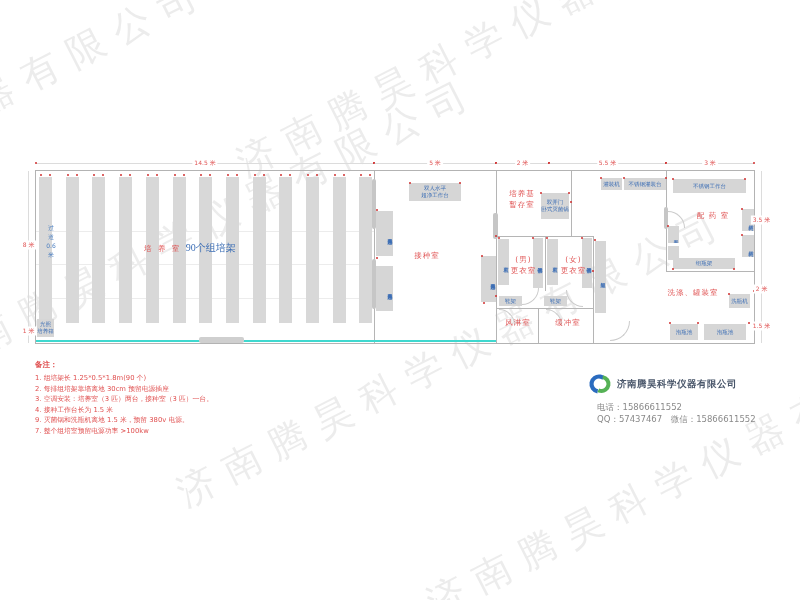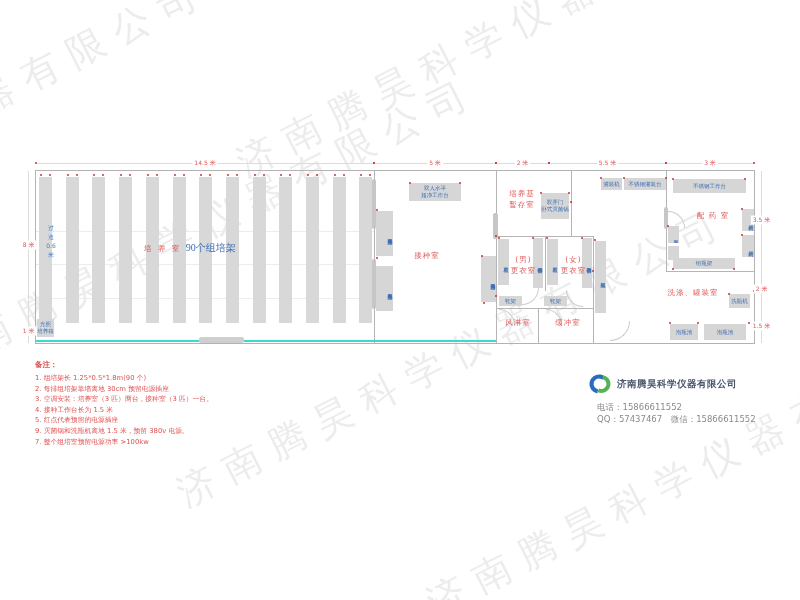--- a/index.html
+++ b/index.html
@@ -238,21 +238,20 @@
       </div>
     </div>
 
   <div class="notes">
     <div class="title">备注：</div>
     <div id="notes-list">
         <div class="note-item">1. 组培架长 1.25*0.5*1.8m(90 个)</div>
         <div class="note-item">2. 每排组培架靠墙离地 30cm 预留电源插座</div>
         <div class="note-item">3. 空调安装：培养室（3 匹）两台，接种室（3 匹）一台。</div>
         <div class="note-item">4. 接种工作台长为 1.5 米</div>
-        <div class="note-item">5. 红点代表预留的电源插座</div>
         <div class="note-item">9. 灭菌锅和洗瓶机离地 1.5 米，预留 380v 电源。</div>
         <div class="note-item">7. 整个组培室预留电源功率 &gt;100kw</div>
       </div>
   </div>
 
   <div class="company">
     <div class="company-head">
       <span style="display:inline-block;width:24px;height:24px;">
         <svg width="24" height="24" viewBox="0 0 24 24">
           <circle cx="11" cy="12" r="7.5" fill="none" stroke="#2a6bbf" stroke-width="4.2" stroke-dasharray="27 21" transform="rotate(100 11 12)"></circle>

